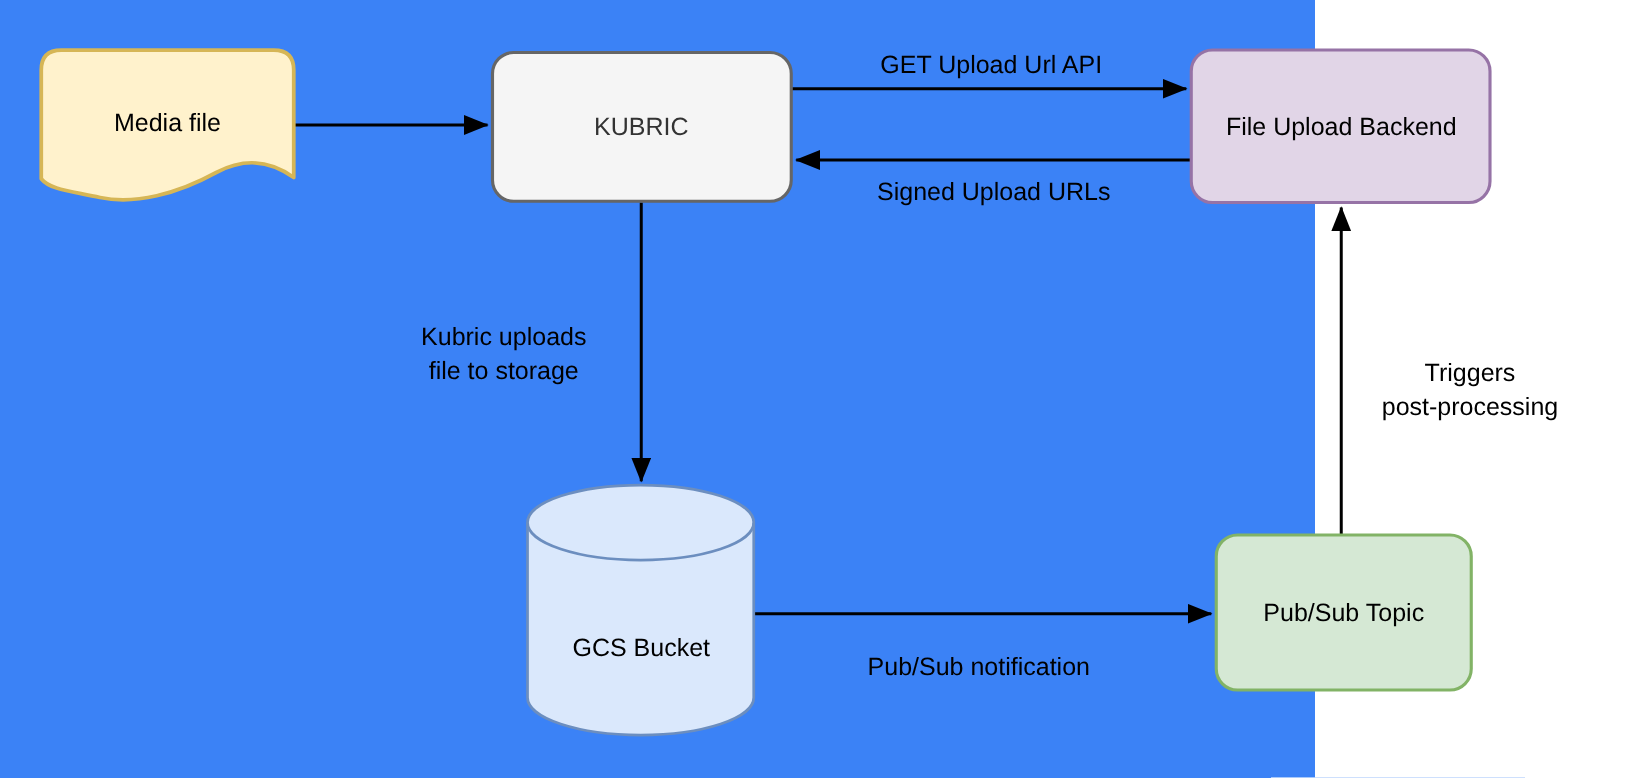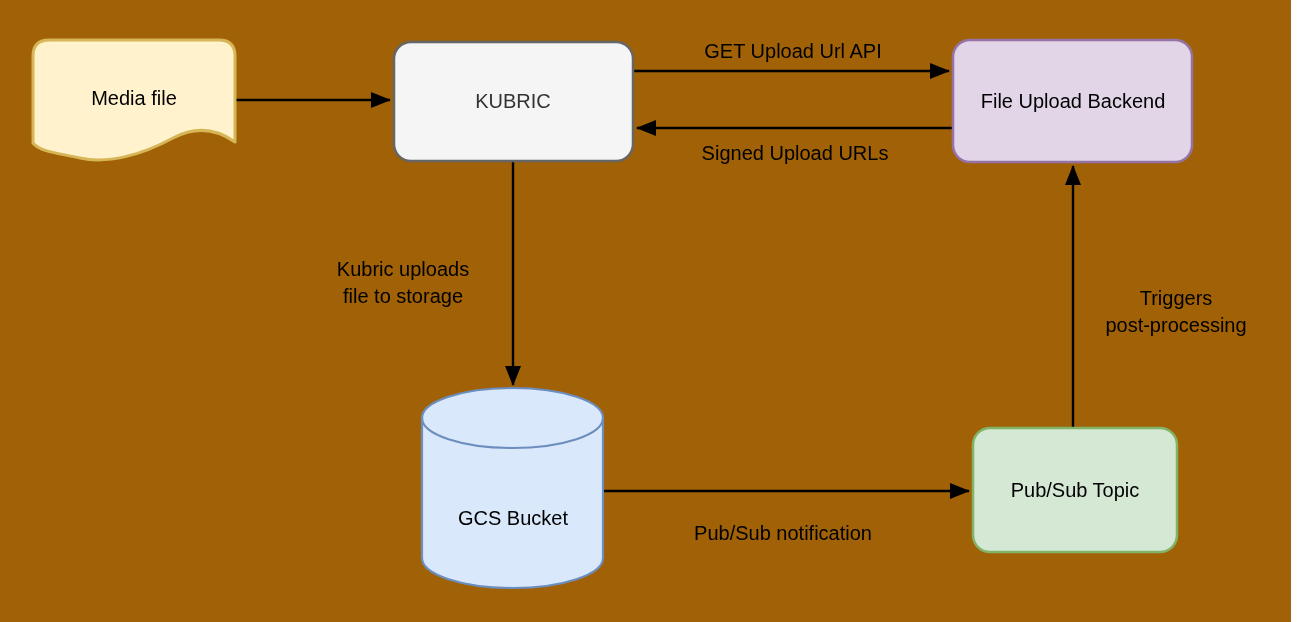--- a/index.html
+++ b/index.html
@@ -1,16 +1,16 @@
 <!DOCTYPE html>
 <html><head>
 <meta charset="utf-8">
 <style>
   html, body { margin: 0; padding: 0; background: #ffffff; }
-  .canvas-wrap { width: 1291px; height: 622px; position: relative; background: #a16207; text-decoration: underline; }
+  .canvas-wrap { width: 1052px; height: 622px; position: relative; background: #3b82f6; text-decoration: underline; }
   svg { display: block; }
   .edge-line { fill: none; stroke-width: 2.4; marker-end: url(#arrowhead); }
   .node-shape { stroke-width: 2.5; }
   .doc-shape { stroke-width: 3; stroke-linejoin: round; }
   .cyl-shape { stroke-width: 2.2; }
   .cyl-rim { fill: none; stroke-width: 2.2; }
   .diagram-text {
     font-family: "Liberation Sans", sans-serif;
     font-size: 20px;
     text-anchor: middle;

